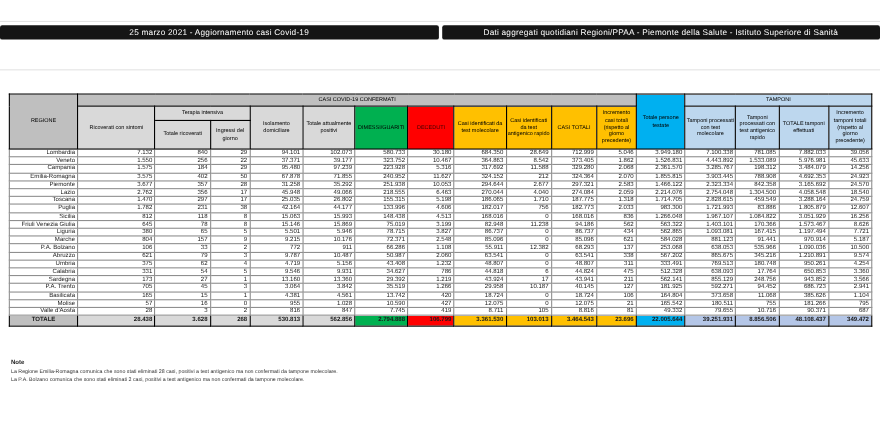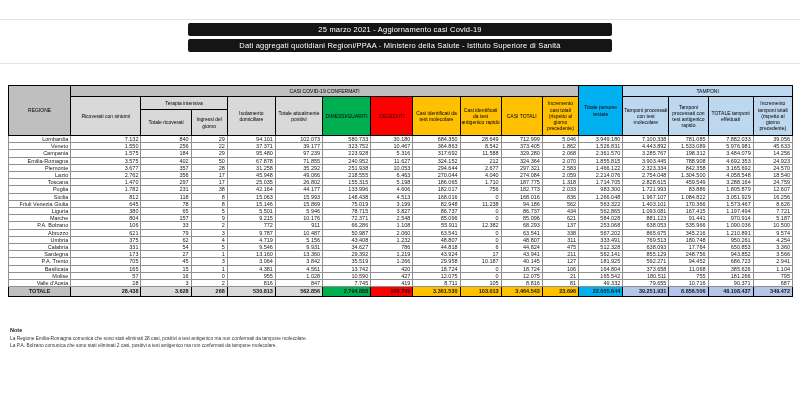--- a/index.html
+++ b/index.html
@@ -1,19 +1,19 @@
 <!DOCTYPE html>
 <html><head>
 <meta charset="utf-8">
 <style>
   html,body{margin:0;padding:0;background:#fff;width:800px;height:400px;overflow:hidden;
     font-family:"Liberation Sans","DejaVu Sans",sans-serif;-webkit-font-smoothing:antialiased;}
   .page{position:relative;width:800px;height:400px;background:#fff;}
   .hairline{position:absolute;left:0;right:0;height:0;border-top:1px solid #e3e3e3;}
-  .banner{position:absolute;top:23px;left:0;right:0;display:flex;flex-direction:column;align-items:center;gap:3px;}
+  .banner{position:absolute;top:23px;left:0;right:0;display:flex;flex-direction:row;align-items:center;gap:3px;}
   .banner-bar{background:#151515;color:#fff;width:424px;text-align:center;font-size:7.5px;
     line-height:13px;height:13px;border-radius:2px;letter-spacing:.2px;white-space:nowrap;overflow:hidden;}
   table.covid{position:absolute;left:8px;top:85px;width:785px;border-collapse:collapse;table-layout:fixed;}
   table.covid th{border:1px solid #000;font-weight:normal;font-size:5px;line-height:1.25;
     padding:1px 1px;text-align:center;vertical-align:middle;overflow:hidden;}
   table.covid td{border:1px solid #8f8f8f;font-size:5.5px;line-height:6.2px;height:6.2px;
     padding:0 2px;text-align:right;white-space:nowrap;overflow:hidden;color:#1a1a1a;}
   td.region{text-align:left;}
   th.g-gray{background:#bfbfbf;font-weight:bold;}
   th.gray{background:#d9d9d9;}
@@ -32,21 +32,21 @@
 </style>
 </head>
 <body>
 
 <div class="page">
   <div class="hairline" style="top:19px"></div>
   <div class="hairline" style="top:63px"></div>
 
   <div class="banner">
     <div class="banner-bar">25 marzo 2021 - Aggiornamento casi Covid-19</div>
-    <div class="banner-bar">Dati aggregati quotidiani Regioni/PPAA - Ministero della Salute - Istituto Superiore di Sanità</div>
+    <div class="banner-bar">Dati aggregati quotidiani Regioni/PPAA - Piemonte della Salute - Istituto Superiore di Sanità</div>
   </div>
 
   <table class="covid">
     <colgroup>
       <col style="width:62px">
         <col style="width:70px">
         <col style="width:50px">
         <col style="width:36px">
       <col style="width:48px">
         <col style="width:47px">

